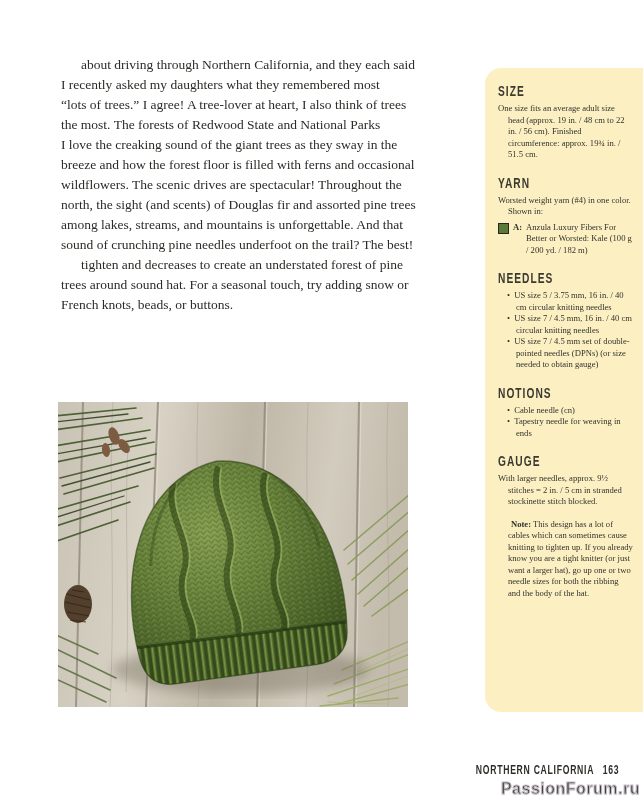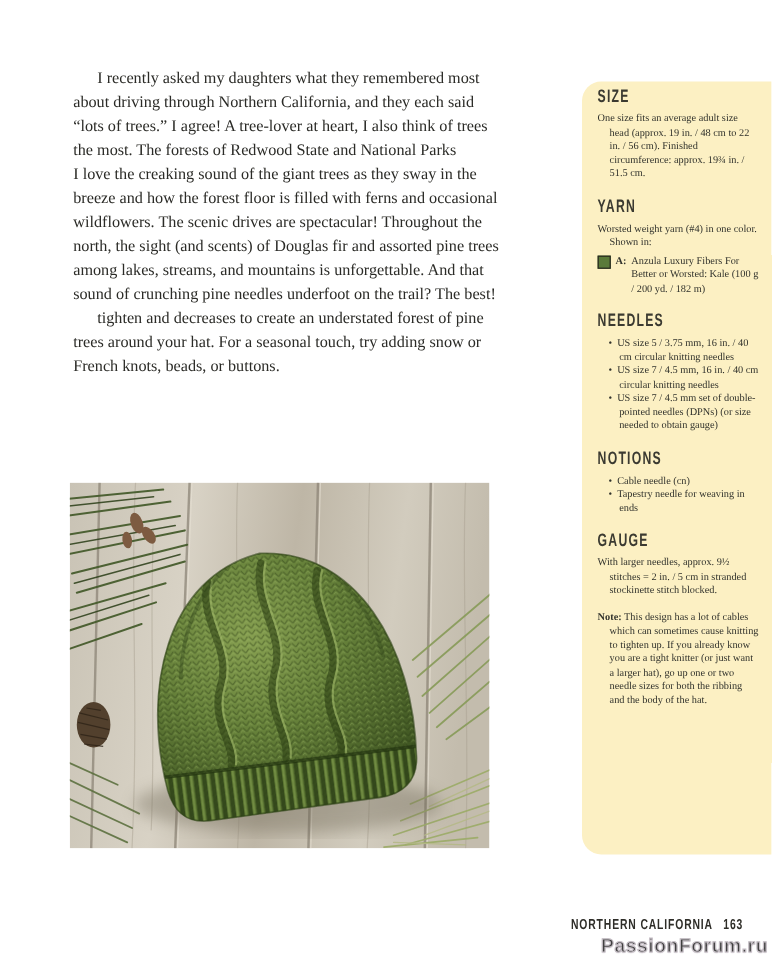--- a/index.html
+++ b/index.html
@@ -17,41 +17,41 @@
   .article .para > div.tline:first-of-type{text-indent:20px;}
   
   .photo{
     position:absolute;left:58px;top:402px;width:350px;height:305px;
     overflow:hidden;
   }
   
   .sidebar{
     position:absolute;left:485px;top:68px;width:158px;height:644px;
     background:#fcf0c3;border-radius:16px 0 0 16px;
-    box-sizing:border-box;padding:2px 10px 10px 13px;
+    box-sizing:border-box;padding:12px 10px 10px 13px;
     color:#31322c;
   }
   .sec-heading{
     font-family:"Liberation Sans","DejaVu Sans",sans-serif;
     font-weight:bold;font-size:15px;letter-spacing:1.5px;color:#3b3a31;
     transform:scaleX(0.68);transform-origin:left center;
     margin:13px 0 4px 0;white-space:nowrap;
   }
   .sec:first-of-type .sec-heading{margin-top:2px;}
   .sidebar .body, .sidebar .bi, .sidebar .yarn-text, .sidebar .note{
     font-size:8.6px;line-height:11.5px;
   }
   .hang{padding-left:10px;text-indent:-10px;}
   .bi{padding-left:18px;text-indent:-9px;}
   .bi::before{content:"•\00a0\00a0";}
   .yarn-row{display:flex;gap:4px;margin-top:4px;}
   .swatch{width:9px;height:9px;flex:none;margin-top:1px;}
   .yarn-label{font-weight:bold;flex:none;font-size:8.6px;line-height:11.5px;}
   .note{margin-top:11px;}
-  .note b{font-weight:bold;}
+  .note b{font-weight:bold;margin-left:13px;}
   
   .footer{
     position:absolute;right:24px;top:763px;
     font-family:"Liberation Sans","DejaVu Sans",sans-serif;
     font-weight:bold;font-size:12px;letter-spacing:1px;color:#2e2d28;
     transform:scaleX(0.72);transform-origin:right center;
     display:flex;gap:12px;white-space:nowrap;
   }
   .watermark{
     position:absolute;right:3px;top:780px;
@@ -60,35 +60,35 @@
     color:#404040;-webkit-text-stroke:1px #c6bfc6;
     text-shadow:0 1px 1px #d8d2d8;
   }
 </style>
 </head>
 <body>
 
 <div class="article">
   <div class="para">
 
-  <div class="tline">I recently asked my daughters what they remembered most</div>
-      <div class="tline">about driving through Northern California, and they each said</div>
+  <div class="tline">about driving through Northern California, and they each said</div>
+      <div class="tline">I recently asked my daughters what they remembered most</div>
       <div class="tline">“lots of trees.”  I agree! A tree-lover at heart, I also think of trees</div>
       <div class="tline">the most. The forests of Redwood State and National Parks</div>
       <div class="tline">I love the creaking sound of the giant trees as they sway in the</div>
       <div class="tline">breeze and how the forest floor is filled with ferns and occasional</div>
       <div class="tline">wildflowers. The scenic drives are spectacular! Throughout the</div>
       <div class="tline">north, the sight (and scents) of Douglas fir and assorted pine trees</div>
       <div class="tline">among lakes, streams, and mountains is unforgettable. And that</div>
       <div class="tline">sound of crunching pine needles underfoot on the trail? The best!</div>
     </div>
   <div class="para">
 
       <div class="tline">tighten and decreases to create an understated forest of pine</div>
-      <div class="tline">trees around your hat. For a seasonal touch, try adding snow or</div>
+      <div class="tline">trees around sound hat. For a seasonal touch, try adding snow or</div>
       <div class="tline">French knots, beads, or buttons.</div>
     </div>
 </div>
 
 <div class="photo">
   <svg width="350" height="305" viewBox="0 0 350 305">
     <defs>
       <linearGradient id="wood" x1="0" y1="0" x2="1" y2="0.12">
         <stop offset="0" stop-color="#c9c3b5"></stop>
         <stop offset="0.3" stop-color="#d8d2c5"></stop>

